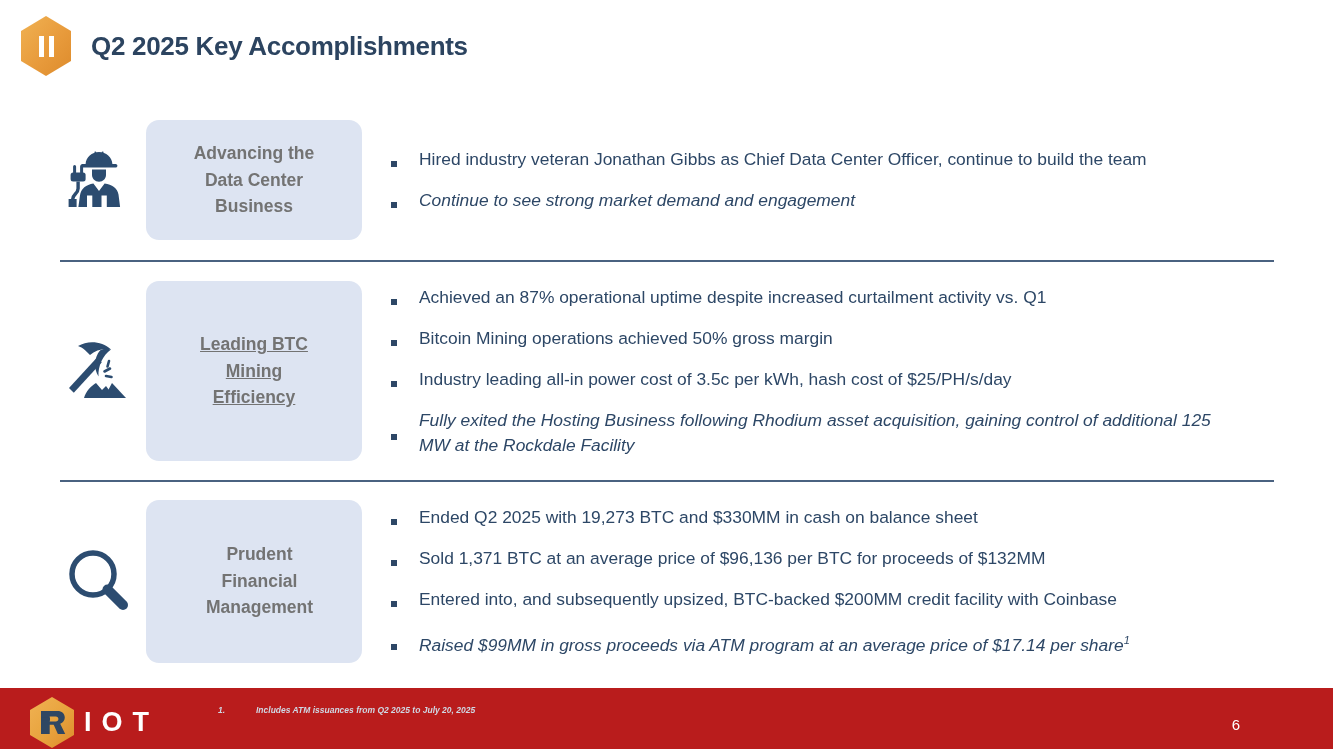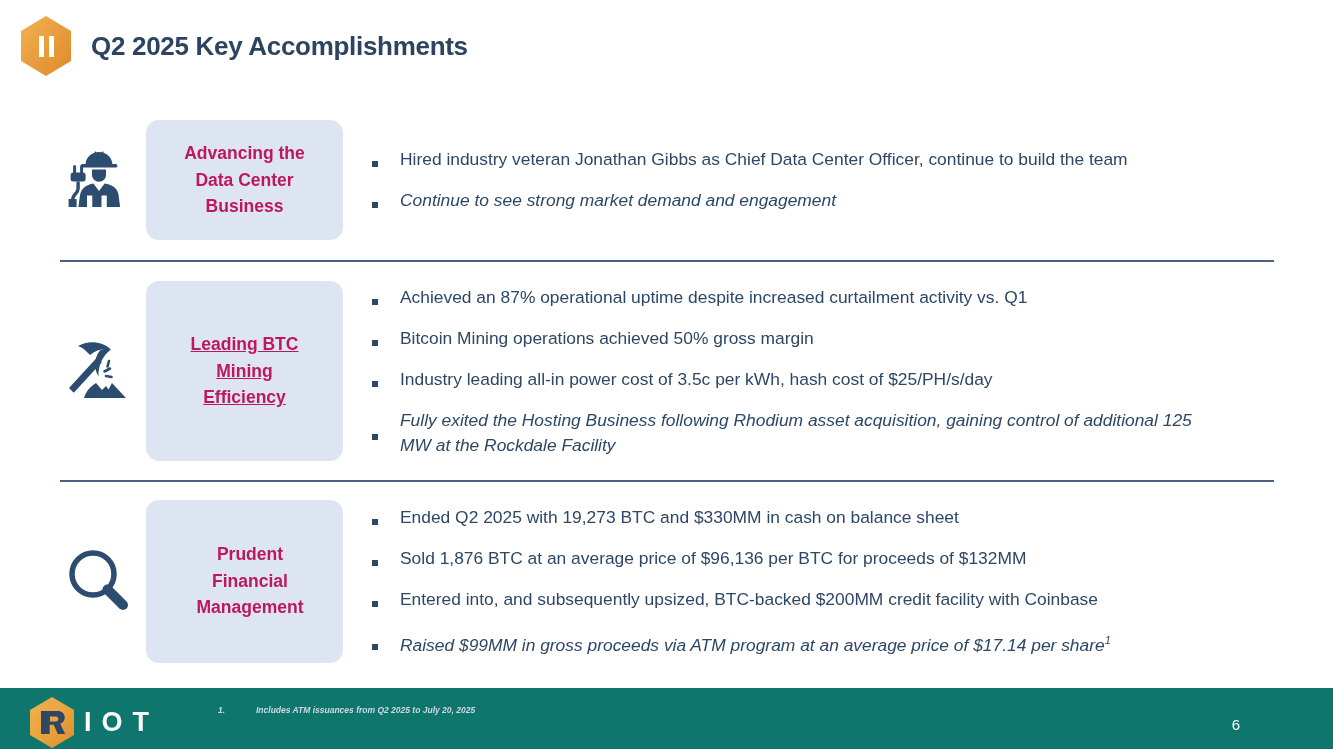--- a/index.html
+++ b/index.html
@@ -72,24 +72,24 @@
     width: 96px;
     flex: 0 0 auto;
     margin-left: 50px;
     display: flex;
     align-items: center;
     justify-content: center;
     color: #2c4c70;
   }
   .section-label {
     flex: 0 0 auto;
-    width: 197px;
+    width: 216px;
     background: #dde4f2;
     border-radius: 13px;
-    color: #be185d;
+    color: #737373;
     font-weight: bold;
     font-size: 17.5px;
     line-height: 26.5px;
     text-align: center;
     padding: 16px 10px;
     box-sizing: border-box;
     display: flex;
     align-items: center;
     justify-content: center;
   }
@@ -134,21 +134,21 @@
   .sec2 .section-label { height: 180px; text-decoration: underline; }
   .sec3 .section-label { height: 163px; padding-left: 21px; }
 
   
   .footer {
     position: absolute;
     left: 0;
     bottom: 0;
     width: 1333px;
     height: 61px;
-    background: #0f766e;
+    background: #b91c1c;
   }
   .footnote {
     position: absolute;
     left: 218px;
     top: 17px;
     color: #cfd8e4;
     font-size: 8.5px;
     font-style: italic;
     font-weight: bold;
     display: flex;
@@ -310,21 +310,21 @@
         <span>Management</span>
       </div>
     </div>
     <div class="bullets">
       <div class="bullet">
         <span class="bullet-marker"></span>
         <span class="bullet-text">Ended Q2 2025 with 19,273 BTC and $330MM in cash on balance sheet</span>
       </div>
       <div class="bullet">
         <span class="bullet-marker"></span>
-        <span class="bullet-text">Sold 1,876 BTC at an average price of $96,136 per BTC for proceeds of $132MM</span>
+        <span class="bullet-text">Sold 1,371 BTC at an average price of $96,136 per BTC for proceeds of $132MM</span>
       </div>
       <div class="bullet">
         <span class="bullet-marker"></span>
         <span class="bullet-text">Entered into, and subsequently upsized, BTC-backed $200MM credit facility with Coinbase</span>
       </div>
       <div class="bullet">
         <span class="bullet-marker"></span>
         <span class="bullet-text"><span>Raised $99MM in gross proceeds via ATM program at an average price of $17.14 per share</span><sup>1</sup></span>
       </div>
     </div>

